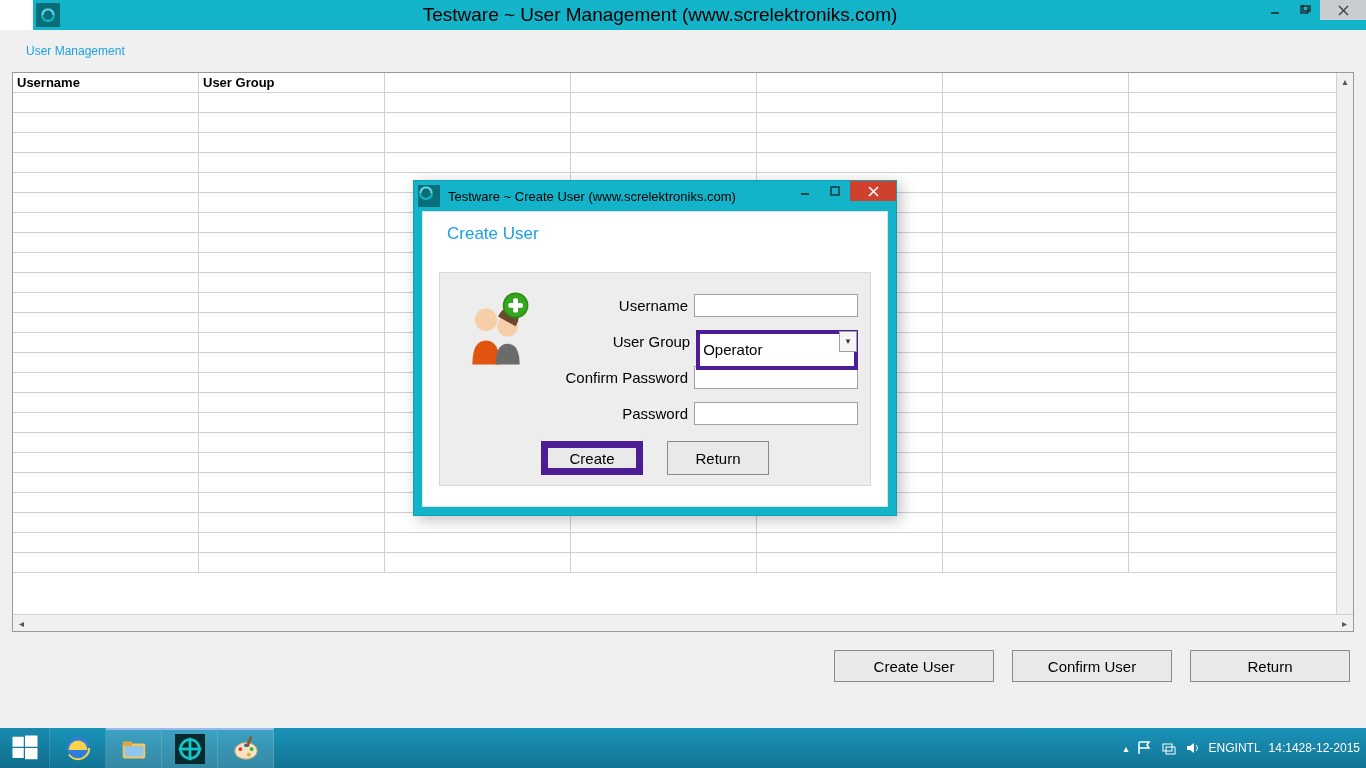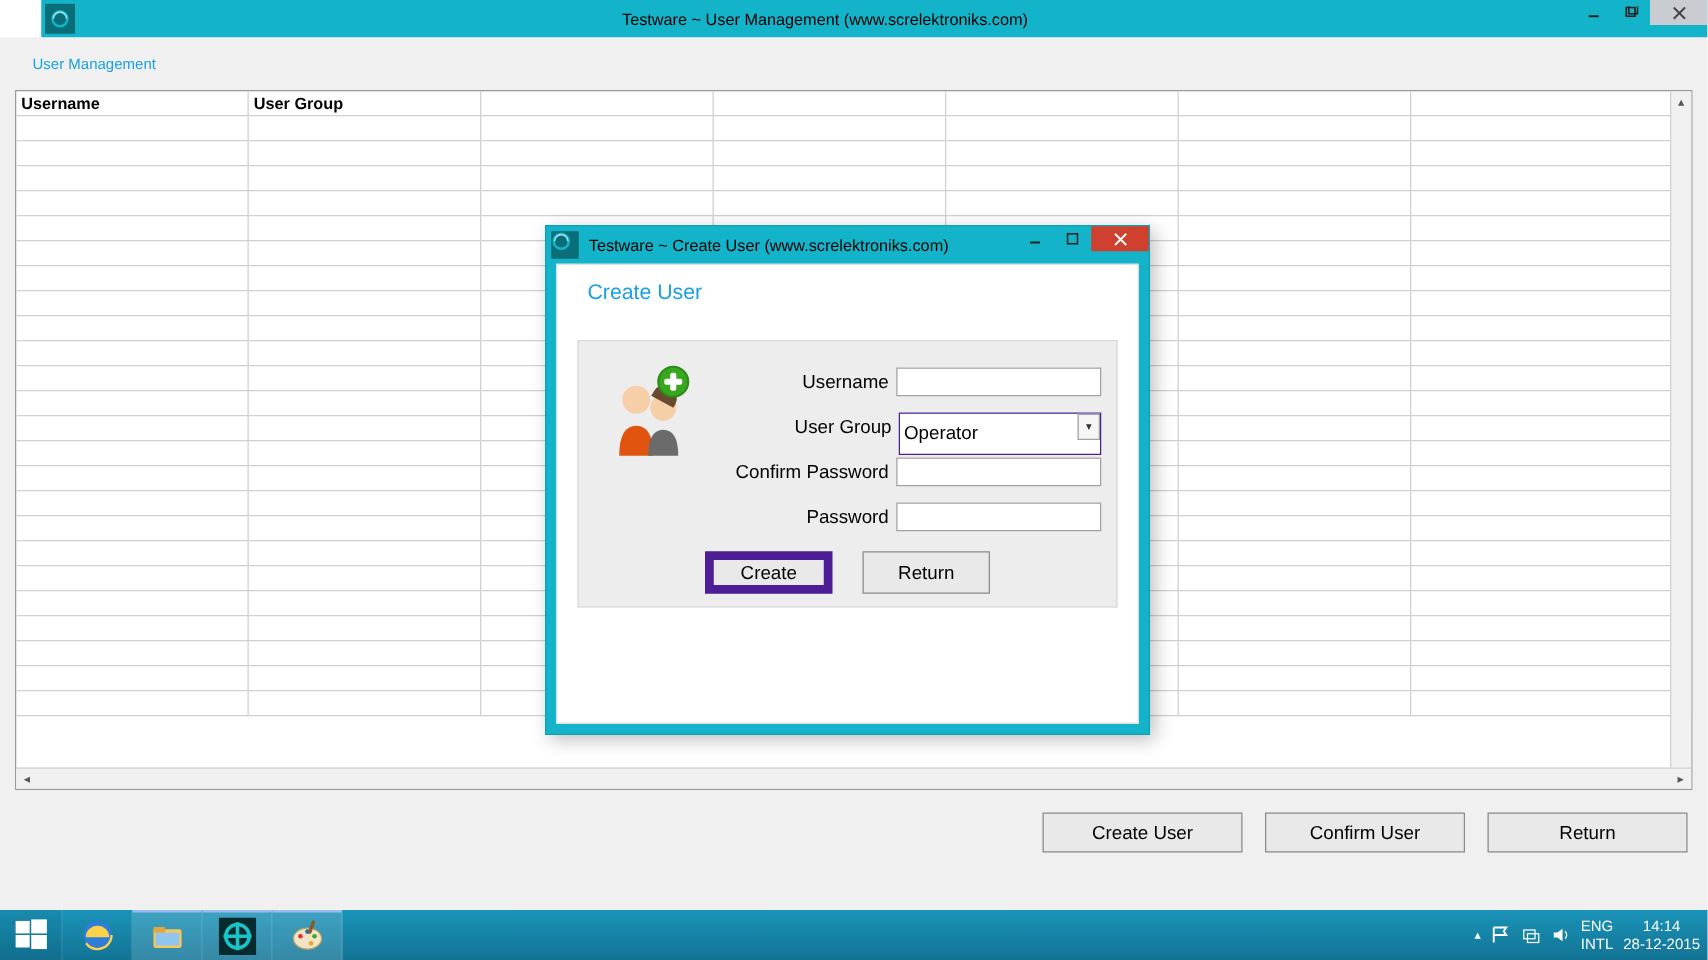--- a/index.html
+++ b/index.html
@@ -1,21 +1,21 @@
 <!DOCTYPE html>
 <html><head>
 <meta charset="utf-8">
 <style>
   * { box-sizing: border-box; margin: 0; padding: 0; font-family: "Segoe UI", Tahoma, sans-serif; }
   html,body { width:1366px; height:768px; overflow:hidden; background:#fff; }
 
   
   .outer-titlebar {
     height:30px; background:#13b4ca; display:flex; align-items:center;
-    position:relative; font-size:13px; color:#000;margin-left:33px;
+    position:relative; font-size:19px; color:#000;margin-left:33px;
   }
   .outer-titlebar .app-glyph {
     width:24px; height:24px; margin-left:3px; background:#0a6e78;
     display:flex; align-items:center; justify-content:center;
   }
   .outer-titlebar .title-text { flex:1; text-align:center; }
   .outer-titlebar .win-btns { display:flex; height:20px; margin-top:-10px; }
   .outer-titlebar .win-btn {
     width:30px; height:20px; display:flex; align-items:center; justify-content:center;
     font-size:12px; color:#222; cursor:default;
@@ -61,21 +61,21 @@
   .button-row {
     display:flex; justify-content:flex-end; gap:18px; margin-top:18px; padding-right:4px;
   }
   .big-btn {
     width:160px; height:32px; font-size:15px; background:#e9e9e9;
     border:1px solid #8a8a8a; cursor:default;
   }
 
   
   .dialog {
-    position:absolute; left:436px; top:180px; width:484px; height:408px;
+    position:absolute; left:413px; top:180px; width:484px; height:336px;
     background:#13b4ca; border:1px solid #10a0b3;
     box-shadow:4px 4px 14px rgba(0,0,0,0.25);
   }
   .dialog-titlebar {
     height:30px; display:flex; align-items:center; font-size:13px; color:#000;
   }
   .dialog-titlebar .app-glyph {
     width:22px; height:22px; margin:0 6px 0 4px; background:#0a6e78;
   }
   .dialog-titlebar .title-text { flex:1; padding-left:2px; }
@@ -95,21 +95,21 @@
   .form-icon { position:absolute; left:18px; top:18px; width:80px; height:80px; }
   .form-rows { position:absolute; left:118px; top:14px; right:12px; }
   .form-row { display:flex; align-items:center; height:36px; }
   .form-label { width:140px; text-align:right; padding-right:6px; font-size:15px; }
   .form-input {
     width:164px; height:23px; border:1px solid #a0a0a0; background:#fff;
     font-size:15px; padding:0 3px;
   }
   .form-select-wrap { position:relative; width:164px; height:23px; }
   .form-select {
-    width:100%; height:23px; border:1px solid #4c1d95; background:#fff;
+    width:100%; height:23px; border:4px solid #4c1d95; background:#fff;
     font-size:15px; padding:16px 3px; appearance:none;
   }
   .form-select-arrow {
     position:absolute; right:1px; top:1px; bottom:1px; width:18px;
     border:1px solid #a0a0a0; background:#f5f5f5;
     display:flex; align-items:center; justify-content:center; pointer-events:none;
     font-size:9px; color:#333;
   }
 
   .dialog-btn-row {
@@ -128,21 +128,21 @@
   }
   .task-btn {
     width:56px; display:flex; align-items:center; justify-content:center;
     border-right:1px solid rgba(255,255,255,0.15);
   }
   .task-btn.start { width:50px; background:rgba(0,0,0,0.05); }
   .task-btn.active { background:rgba(255,255,255,0.15); border-top:2px solid #9be; }
   .task-icon { width:30px; height:30px; }
 
   .tray { margin-left:auto; display:flex; align-items:center; gap:8px; padding:0 6px; }
-  .tray-col { display:flex; flex-direction:column; align-items:center; justify-content:center; }
+  .tray-col { display:flex; align-items:center; justify-content:center; }
   .tray-ico { width:16px; height:16px; fill:#fff; }
 
   
   .swirl { width:16px; height:16px; }
 </style>
 </head>
 <body>
 
 <div class="outer-titlebar">
   <div class="app-glyph">

